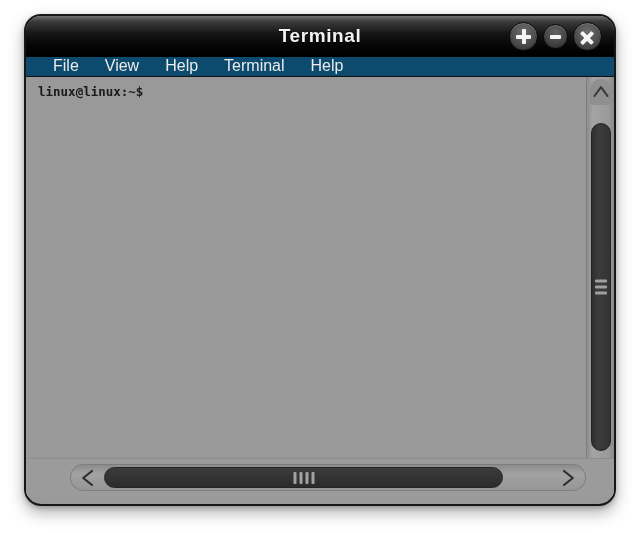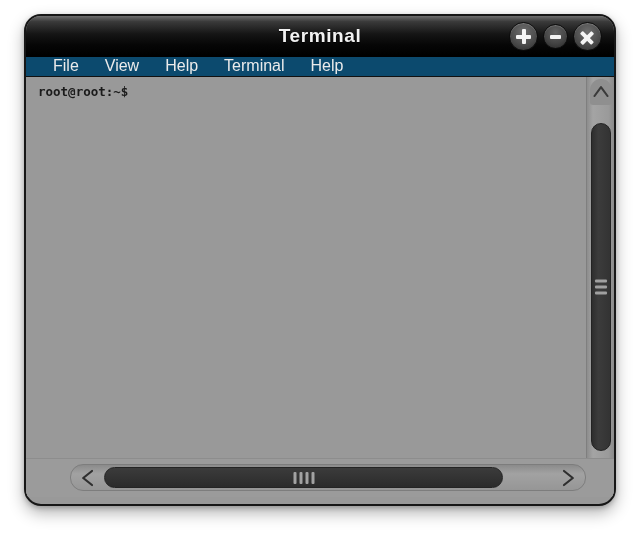--- a/index.html
+++ b/index.html
@@ -284,21 +284,21 @@
       <div class="menu-item">File</div>
       <div class="menu-item">View</div>
       <div class="menu-item">Help</div>
       <div class="menu-item">Terminal</div>
       <div class="menu-item">Help</div>
     </div>
 
     <div class="body-area">
 
       <div class="term-canvas">
-        <div class="prompt-line">root@root:~$</div>
+        <div class="prompt-line">linux@linux:~$</div>
       </div>
 
       <div class="vscroll">
 
         <div class="v-arrow up">
           <svg width="16" height="12" viewBox="0 0 16 12" aria-hidden="true">
             <path d="M1.5 11 L8 2.2 L14.5 11" fill="none" stroke="#3a3a3a" stroke-width="2.1" stroke-linecap="round" stroke-linejoin="round"></path>
           </svg>
         </div>
 

